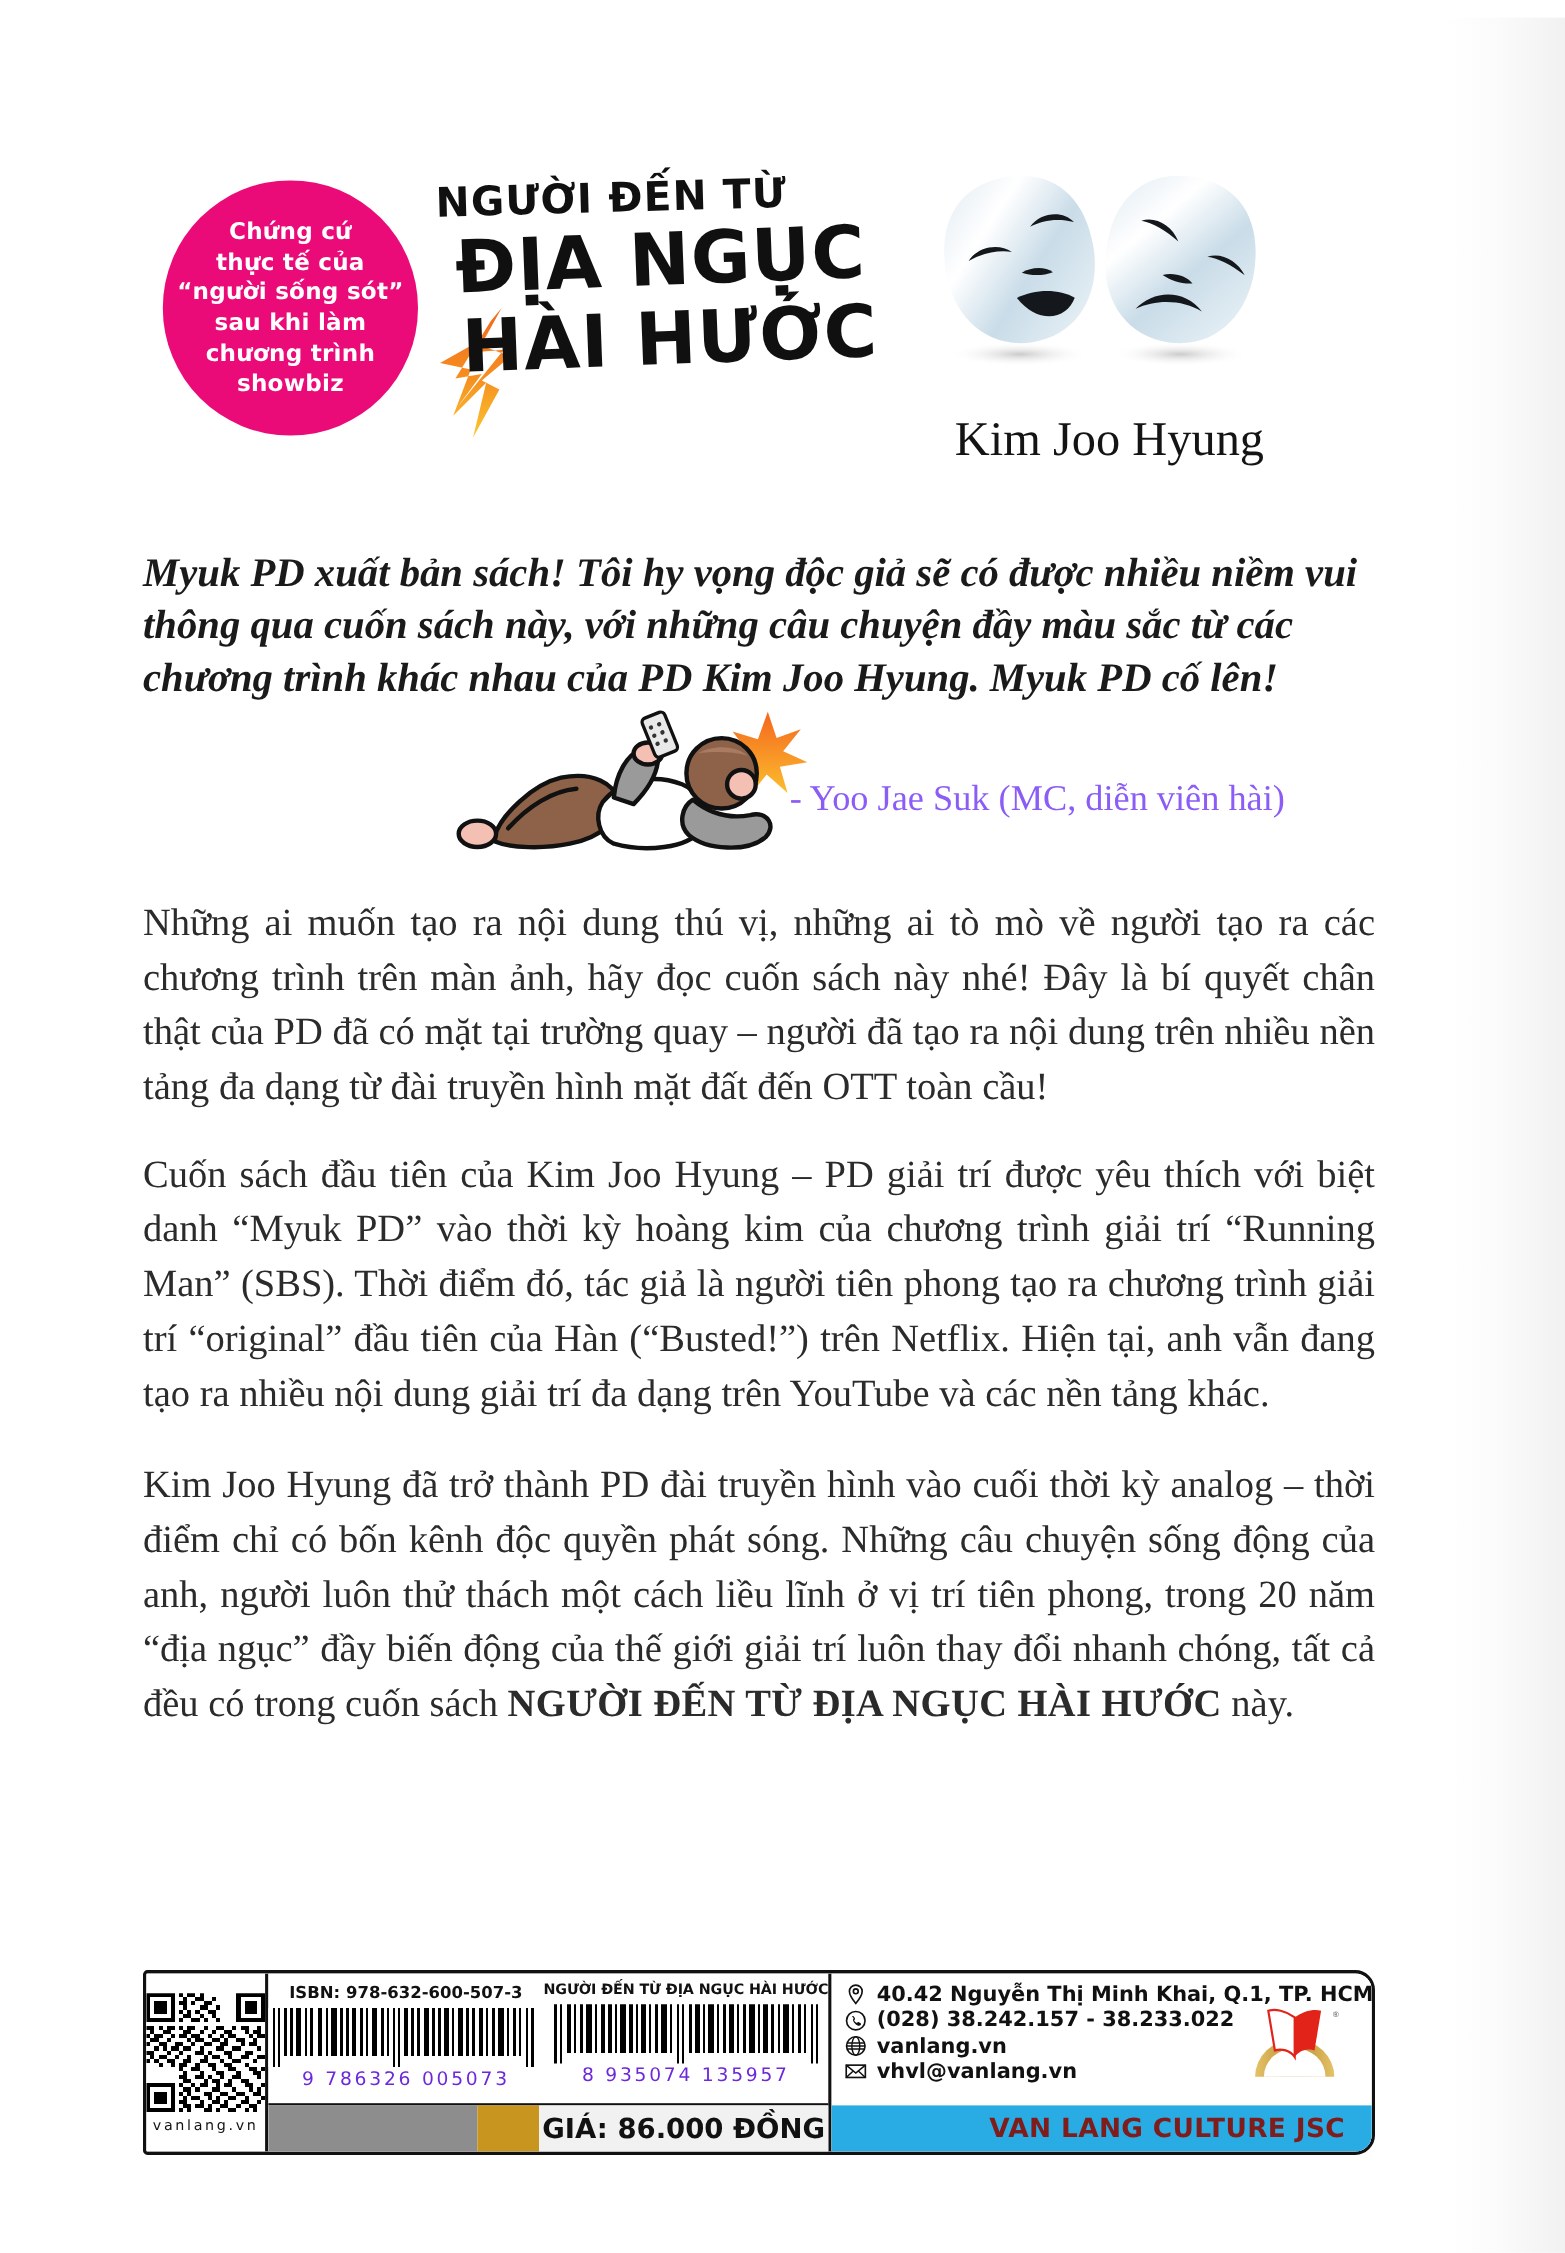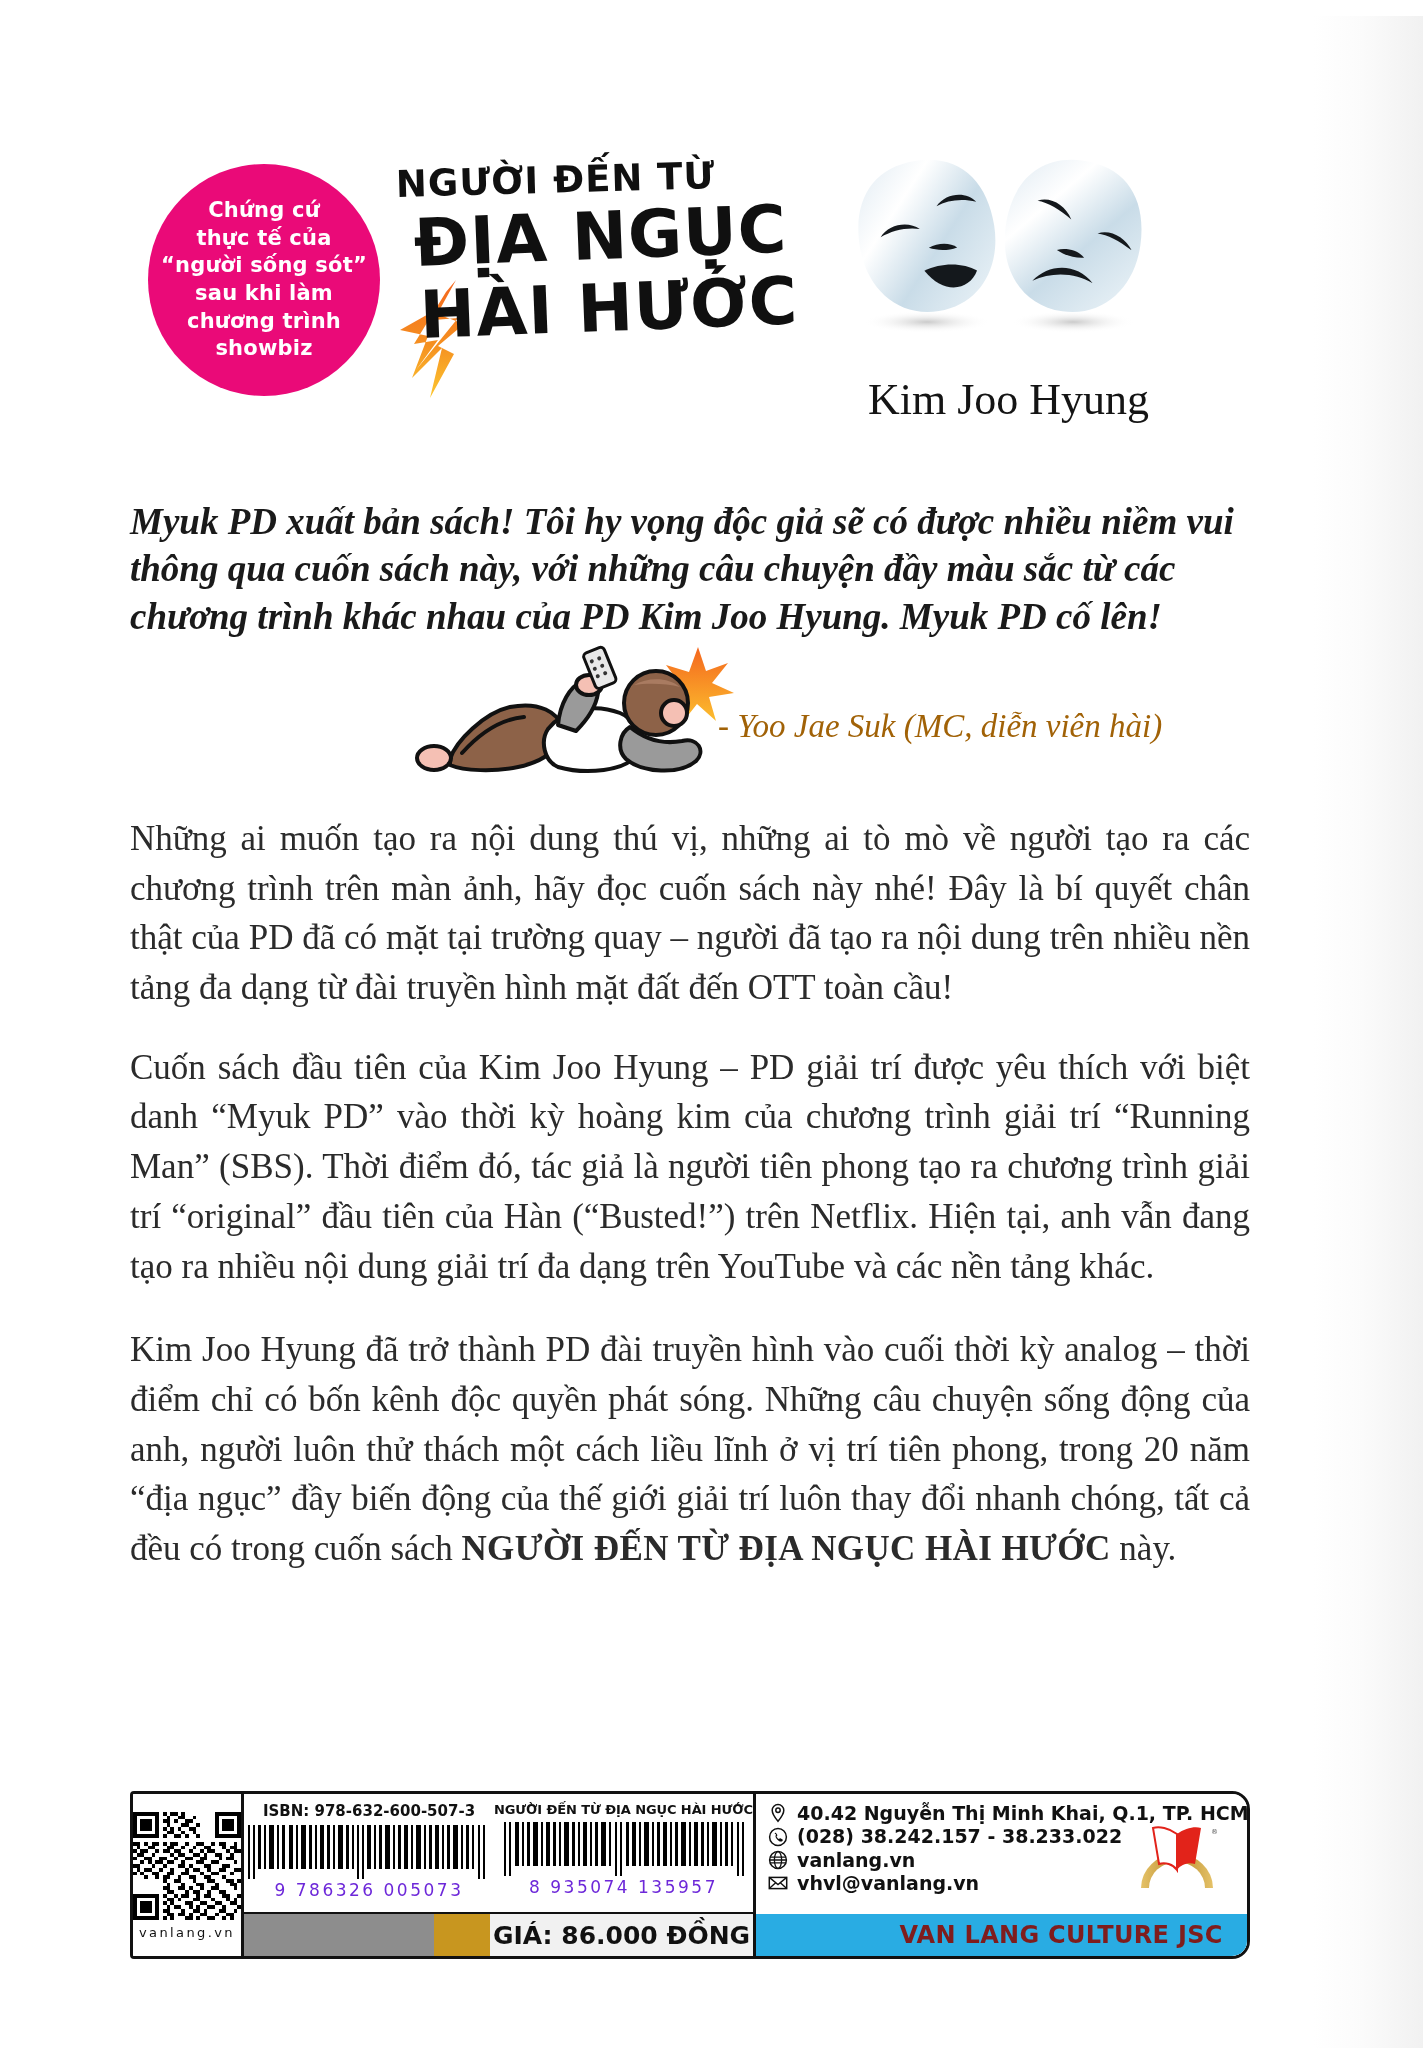--- a/index.html
+++ b/index.html
@@ -137,23 +137,22 @@
   #remote-guy {
     position: absolute;
     left: 398px; top: 625px;
     width: 340px; height: 150px;
   }
   #attribution {
     position: absolute;
     left: 718px; top: 692px;
     font-family: "Liberation Serif", serif;
     font-size: 33px;
-    color: #a16207;
+    color: #8b5cf6;
     white-space: nowrap;
-    font-style: italic;
   }
 
   
   #body {
     position: absolute;
     left: 130px; top: 798px;
     width: 1120px;
   }
   .para {
     font-family: "Liberation Serif", serif;

